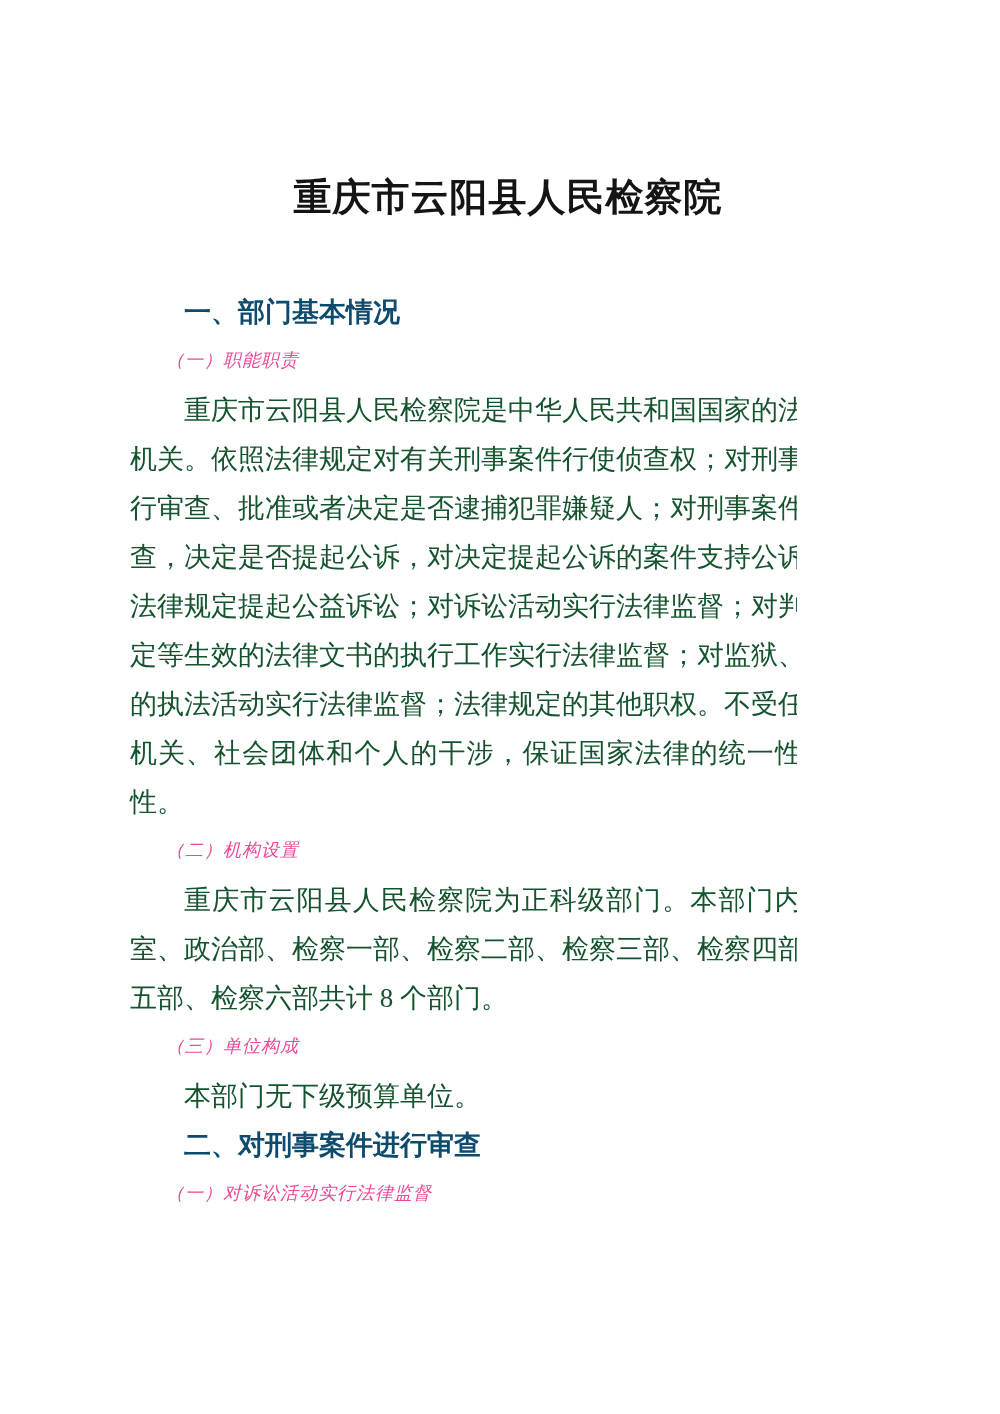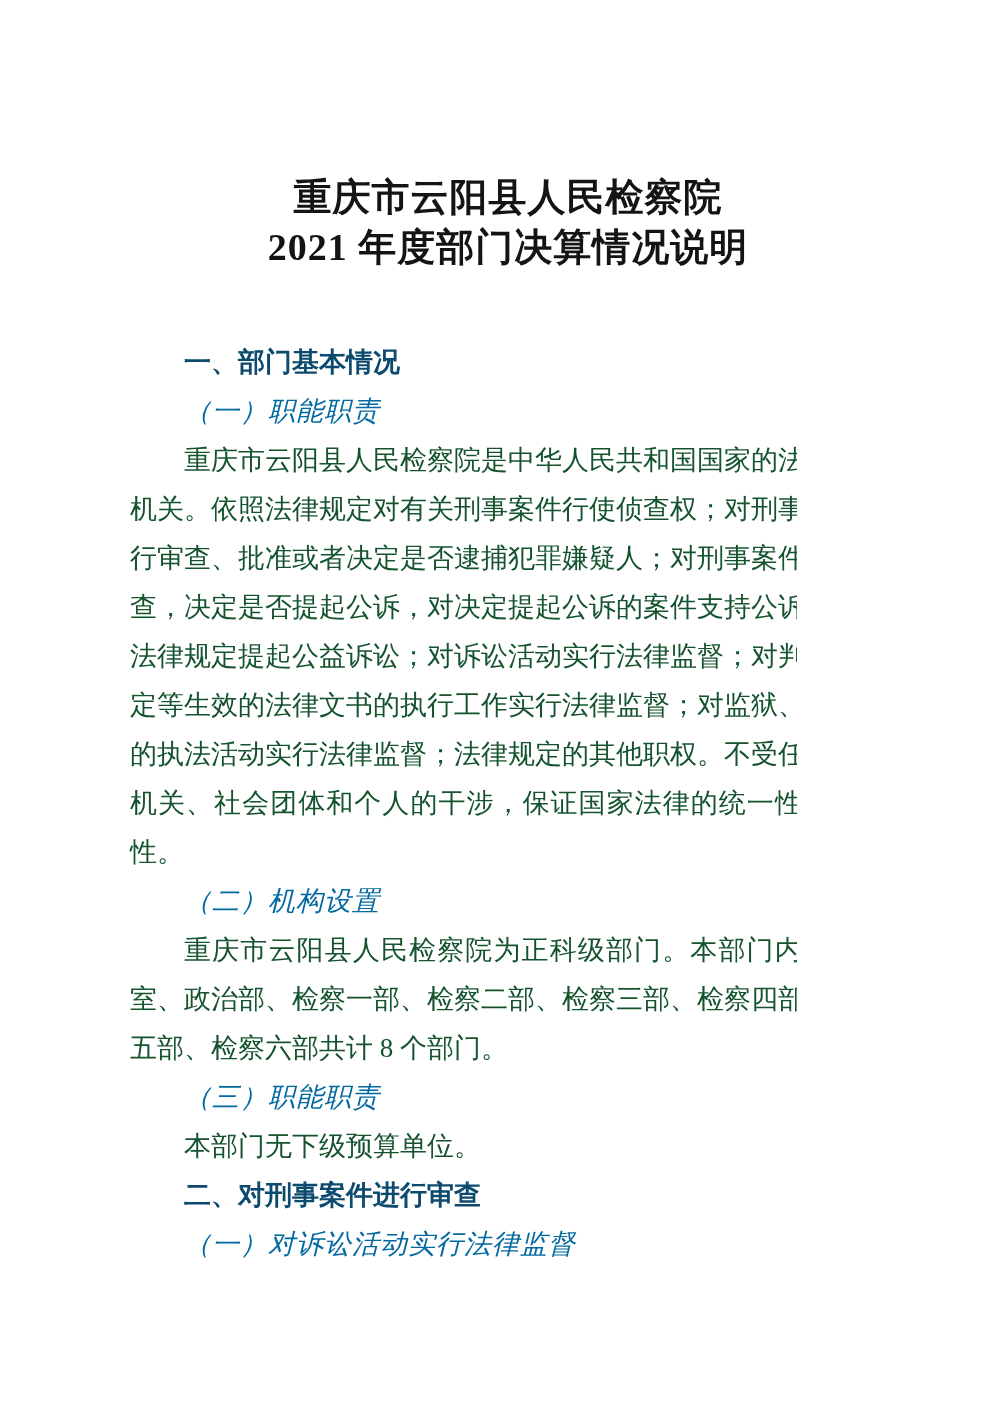--- a/index.html
+++ b/index.html
@@ -37,61 +37,60 @@
   }
   .h1 {
     font-family: "Liberation Sans", "DejaVu Sans", sans-serif;
     font-weight: bold;
     font-size: 27px;
     line-height: 49px;
     text-indent: 2em;
     color: #0c4a6e;
   }
   .h2 {
-    font-family: Liberation Sans, sans-serif;
+    font-family: Liberation Mono, monospace;
     font-style: italic;
-    font-size: 27px;
+    font-size: 18px;
     line-height: 49px;
     text-indent: 2em;
     letter-spacing: 1px;
-    color: #0369a1;
+    color: #ec4899;
   }
   .para {
     font-family: "Liberation Serif", serif;
     font-size: 27px;
     line-height: 49px;
     text-indent: 2em;
     text-align: justify;
     text-justify: inter-character;
     color: #14532d;
   }
 </style>
 </head>
 <body>
 
 <div class="page">
   <div class="content">
 
     <div class="doc-title">
       <div>重庆市云阳县人民检察院</div>
-      <div>2021 年度部门决算情况说明</div>
     </div>
 
     <div class="body-block">
       <div class="h1">一、部门基本情况</div>
 
       <div class="h2">（一）职能职责</div>
 
       <div class="para">重庆市云阳县人民检察院是中华人民共和国国家的法律监督机关。依照法律规定对有关刑事案件行使侦查权；对刑事案件进行审查、批准或者决定是否逮捕犯罪嫌疑人；对刑事案件进行审查，决定是否提起公诉，对决定提起公诉的案件支持公诉；依照法律规定提起公益诉讼；对诉讼活动实行法律监督；对判决、裁定等生效的法律文书的执行工作实行法律监督；对监狱、看守所的执法活动实行法律监督；法律规定的其他职权。不受任何行政机关、社会团体和个人的干涉，保证国家法律的统一性和正确性。</div>
 
       <div class="h2">（二）机构设置</div>
 
       <div class="para">重庆市云阳县人民检察院为正科级部门。本部门内设办公室、政治部、检察一部、检察二部、检察三部、检察四部、检察五部、检察六部共计 8 个部门。</div>
 
-      <div class="h2">（三）职能职责</div>
+      <div class="h2">（三）单位构成</div>
 
       <div class="para">本部门无下级预算单位。</div>
 
       <div class="h1">二、对刑事案件进行审查</div>
 
       <div class="h2">（一）对诉讼活动实行法律监督</div>
     </div>
 
   </div>
 </div>

